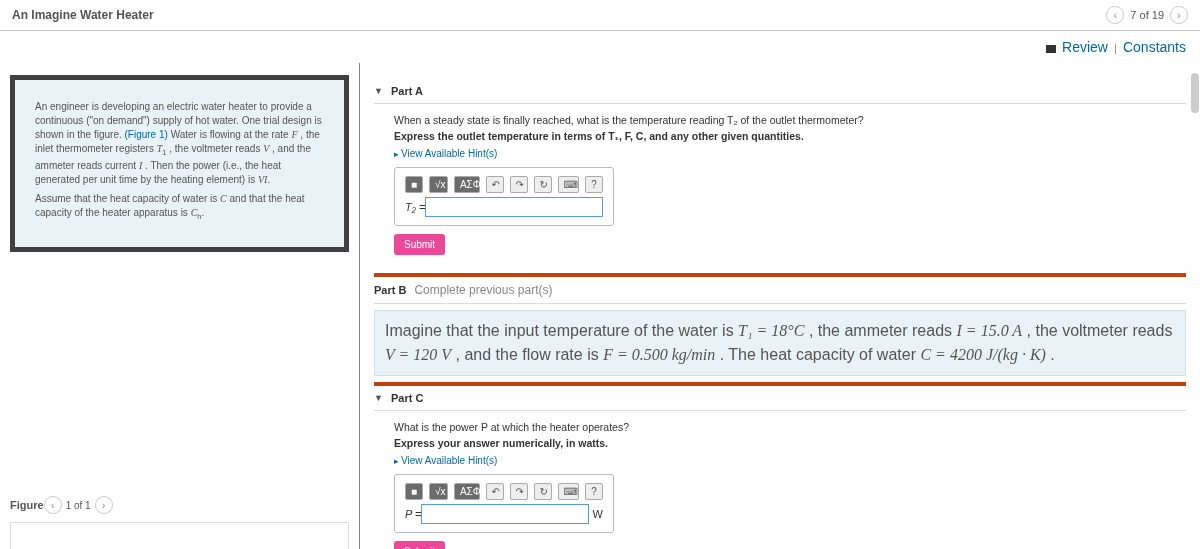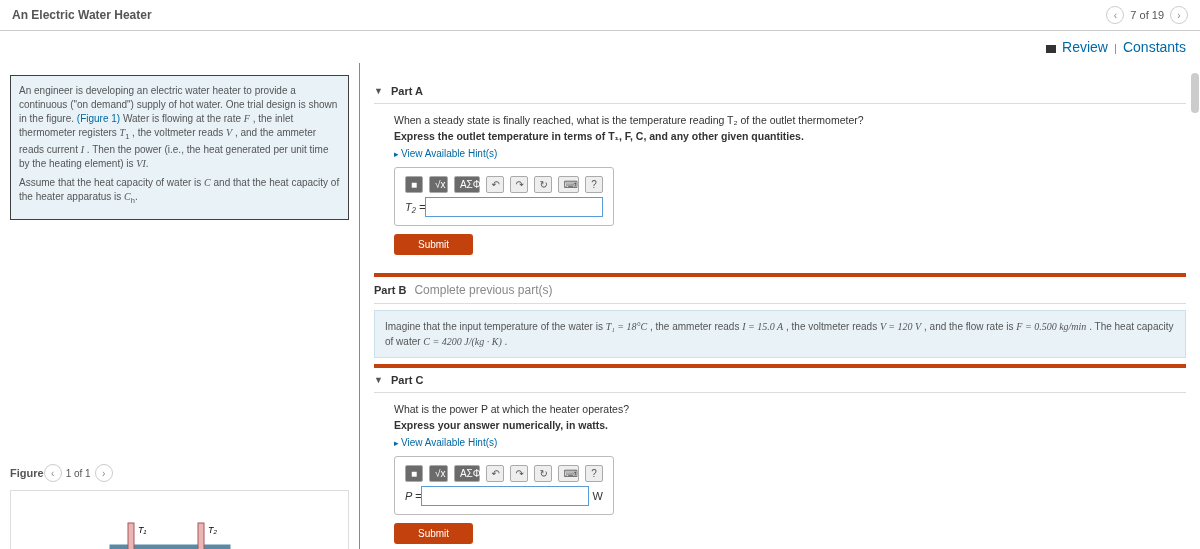--- a/index.html
+++ b/index.html
@@ -8,21 +8,21 @@
 .header-title { font-weight: bold; font-size: 12px; color: #555; }
 .header-right { display: flex; align-items: center; gap: 6px; font-size: 11px; color: #555; }
 .nav-btn { width: 18px; height: 18px; border: 1px solid #ccc; border-radius: 50%; display: inline-flex; align-items: center; justify-content: center; cursor: pointer; background: #fff; color: #888; font-size: 10px; }
 .top-links { text-align: right; padding: 8px 14px; }
 .top-links a { color: #0069a5; font-size: 14px; text-decoration: none; }
 .top-links span.sep { color: #888; margin: 0 3px; }
 .flag-icon { display: inline-block; width: 10px; height: 8px; background: #333; margin-right: 3px; vertical-align: middle; }
 .page-body { display: flex; }
 .left-col { width: 360px; padding: 12px 10px 10px 10px; border-right: 1px solid #888; }
 .right-col { flex: 1; padding: 10px 14px; position: relative; }
-.intro-box { background: #e8f2f7; border: 1px solid #404040; padding: 8px; font-size: 10px; line-height: 1.4; color: #555; }
+.intro-box { background: #e8f2f7; border: 5px solid #404040; padding: 20px; font-size: 10px; line-height: 1.4; color: #555; }
 .intro-box p { margin-bottom: 5px; }
 .figure-hdr { display: flex; justify-content: flex-start; align-items: center; margin-top: 240px; padding: 4px 0; border-top: 0; }
 .figure-hdr .lbl { font-weight: bold; font-size: 11px; color: #555; }
 .figure-hdr .pager { display: flex; align-items: center; gap: 4px; font-size: 10px; color: #555; }
 .figure-frame { border: 1px solid #ddd; padding: 8px; margin-top: 4px; height: 150px; display: flex; align-items: center; justify-content: center; }
 .fig-svg { width: 220px; height: 120px; }
 .part-hdr { display: flex; align-items: center; gap: 8px; padding: 6px 0; border-top: 4px solid #c2410c; border-bottom: 1px solid #ddd; margin-top: 6px; }
 .part-hdr.first { border-top: none; }
 .part-title { font-weight: bold; font-size: 11px; }
 .part-toggle { font-size: 9px; color: #555; cursor: pointer; }
@@ -32,32 +32,32 @@
 .hint-link { color: #0069a5; font-size: 10px; cursor: pointer; }
 .hint-link::before { content: "▸ "; font-size: 9px; }
 .ans-box { border: 1px solid #bbb; border-radius: 3px; padding: 8px 10px; margin-top: 8px; width: 220px; background: #fff; }
 .toolbar { display: flex; align-items: center; gap: 6px; margin-bottom: 4px; }
 .tb-btn { border: 1px solid #aaa; border-radius: 2px; padding: 2px 5px; font-size: 10px; background: #eee; cursor: pointer; color: #555; min-width: 18px; text-align: center; }
 .tb-btn.dark { background: #6b6b6b; color: #fff; }
 .ans-row { display: flex; align-items: center; }
 .ans-label { font-size: 11px; font-style: italic; }
 .ans-input { flex: 1; border: 1px solid #5a9bd5; height: 20px; padding: 2px 4px; font-size: 11px; }
 .unit { font-size: 11px; margin-left: 4px; }
-.submit-btn { background: #c2410c; color: #fff; border: none; border-radius: 3px; padding: 5px 24px; font-size: 10px; cursor: pointer; margin-top: 8px; }
+.submit-btn { background: #ec4899; color: #fff; border: none; border-radius: 3px; padding: 5px 10px; font-size: 10px; cursor: pointer; margin-top: 8px; }
 .locked { color: #888; font-size: 12px; }
-.info-banner { background: #e8f2f7; border: 1px solid #cde1eb; padding: 8px 10px; font-size: 10px; line-height: 1.5; color: #555; margin: 6px 0; }
+.info-banner { background: #e8f2f7; border: 1px solid #cde1eb; padding: 8px 10px; font-size: 16px; line-height: 1.5; color: #555; margin: 6px 0; }
 .scroll-handle { position: absolute; right: 1px; top: 10px; width: 8px; height: 40px; background: #ccc; border-radius: 4px; }
 .mi { font-style: italic; font-family: 'Times New Roman', serif; }
 .sub { font-size: 0.75em; vertical-align: sub; }
 </style>
 </head>
 <body>
 
 <div class="header">
-  <div class="header-title">An Electric Water Heater</div>
+  <div class="header-title">An Imagine Water Heater</div>
   <div class="header-right">
     <span class="nav-btn">‹</span>
     <span>7 of 19</span>
     <span class="nav-btn">›</span>
   </div>
 </div>
 
 <div class="top-links">
   <span class="flag-icon"></span>
   <a>Review</a>

